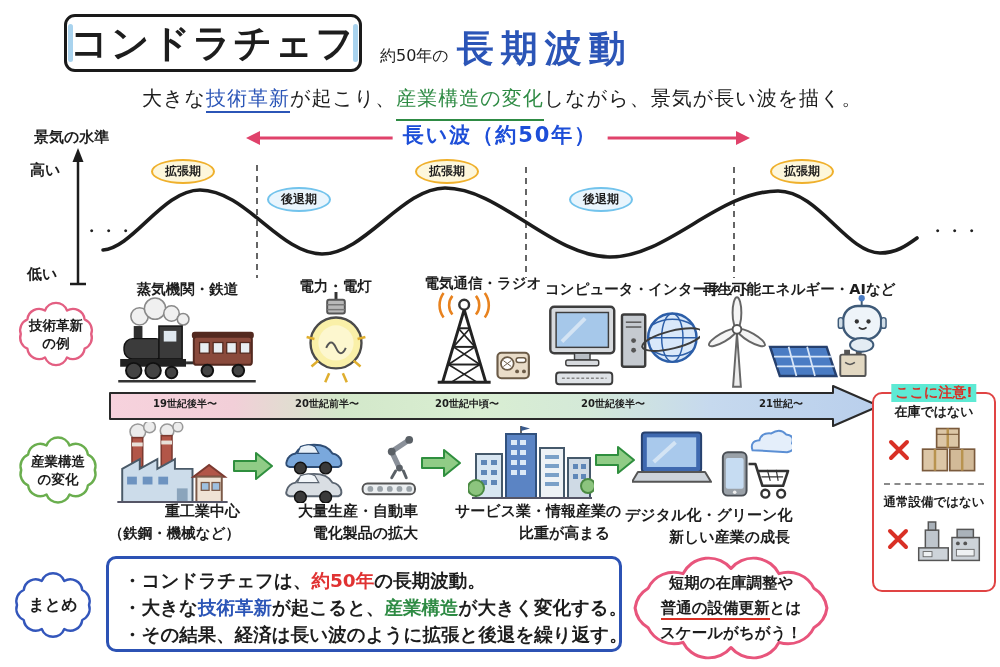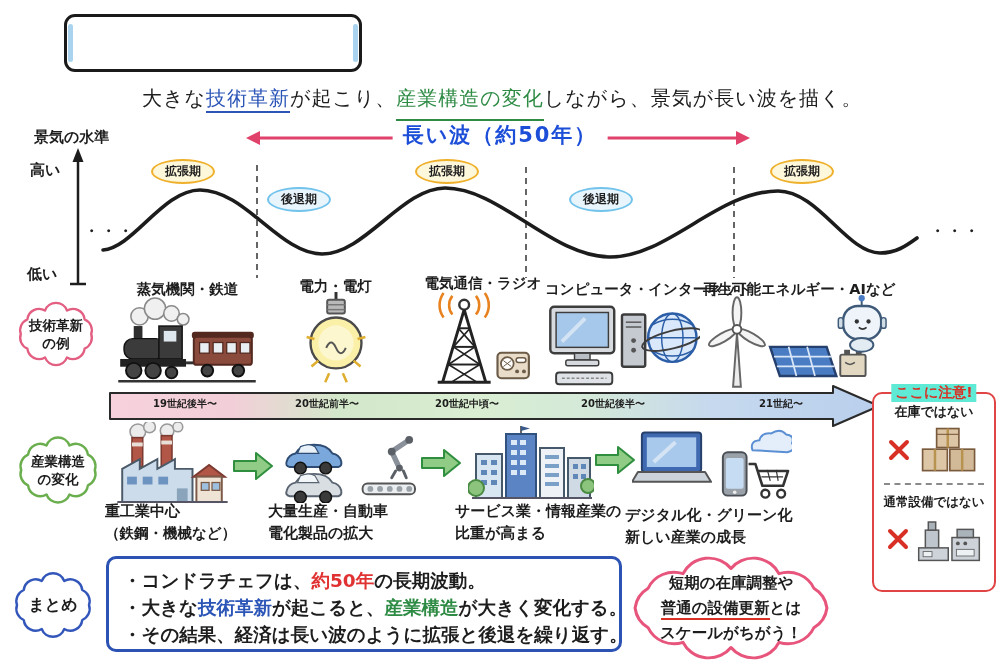--- a/index.html
+++ b/index.html
@@ -26,21 +26,21 @@
   .phase.exp { background:#fdf7dc; border:2.5px solid #efb02c; }
   .phase.rec { background:#e9f5fd; border:2.5px solid #72c3ec; }
   .dots { position:absolute; font-size:15px; font-weight:bold; letter-spacing:2px; color:#222; }
   
   .cloud-wrap { position:absolute; }
   .cloud-wrap svg { position:absolute; inset:0; width:100%; height:100%; }
   .cloud-text { position:absolute; inset:0; display:flex; flex-direction:column; align-items:center;
     justify-content:center; text-align:center; line-height:1.35; font-weight:bold; }
   
   .item-label { position:absolute; text-align:center; font-size:14.5px; font-weight:bold; white-space:nowrap; }
-  .item-label2 { position:absolute; text-align:left; font-size:15px; font-weight:bold; line-height:22px; white-space:nowrap; }
+  .item-label2 { position:absolute; text-align:right; font-size:15px; font-weight:bold; line-height:22px; white-space:nowrap; }
   .era-label { position:absolute; top:12px; transform:translateX(-50%); font-size:10px; font-weight:bold; white-space:nowrap; }
   
   .summary-brace { left:92px; top:560px; font-size:86px; color:#2c52b4; font-weight:normal;
     transform:scaleX(.55); line-height:86px; }
   .summary-box { left:106px; top:556px; width:516px; height:96px; border:3px solid #2c52b4; border-radius:10px;
     background:#fff; padding:8px 14px; font-size:18.5px; font-weight:bold; line-height:27px; white-space:nowrap; }
   .red-em { color:#e03232; }
   .blue-em { color:#2b55b7; }
   .green-em { color:#2e8b44; }
   
@@ -61,21 +61,26 @@
   <defs>
     <path id="cloud" d="M108 48 A16 16 0 0 1 99 68 A16 16 0 0 1 75 80 A16 16 0 0 1 45 80 A16 16 0 0 1 21 68 A16 16 0 0 1 12 48 A16 16 0 0 1 21 28 A16 16 0 0 1 45 16 A16 16 0 0 1 75 16 A16 16 0 0 1 99 28 A16 16 0 0 1 108 48 Z"></path>
     <path id="cloud-wide" d="M188 50 A26 26 0 0 1 176 69 A26 26 0 0 1 144 83 A26 26 0 0 1 100 88 A26 26 0 0 1 56 83 A26 26 0 0 1 24 69 A26 26 0 0 1 12 50 A26 26 0 0 1 24 31 A26 26 0 0 1 56 17 A26 26 0 0 1 100 12 A26 26 0 0 1 144 17 A26 26 0 0 1 176 31 A26 26 0 0 1 188 50 Z"></path>
   </defs>
 </svg>
 
 <div id="stage">
 
   <div class="abs title-box">
     <span class="title-accent l"></span>
+    <span>コンドラチェフ</span>
     <span class="title-accent r"></span>
+  </div>
+  <div class="abs title-rest">
+    <span>約50年の</span>
+    <span class="title-hl">長期波動</span>
   </div>
   <div class="abs tagline">
     <span>大きな</span><span class="blue-u">技術革新</span><span>が起こり、</span><span class="green-u">産業構造の変化</span><span>しながら、景気が長い波を描く。</span>
   </div>
 
   <svg class="abs" style="left:0;top:118px" width="1000" height="176" viewBox="0 0 1000 176">
 
     <line x1="78" y1="40" x2="78" y2="166" stroke="#1d1d1d" stroke-width="2.5"></line>
     <polygon points="78,30 72.5,44 83.5,44" fill="#1d1d1d"></polygon>
     <line x1="70" y1="166" x2="86" y2="166" stroke="#1d1d1d" stroke-width="2.5"></line>

